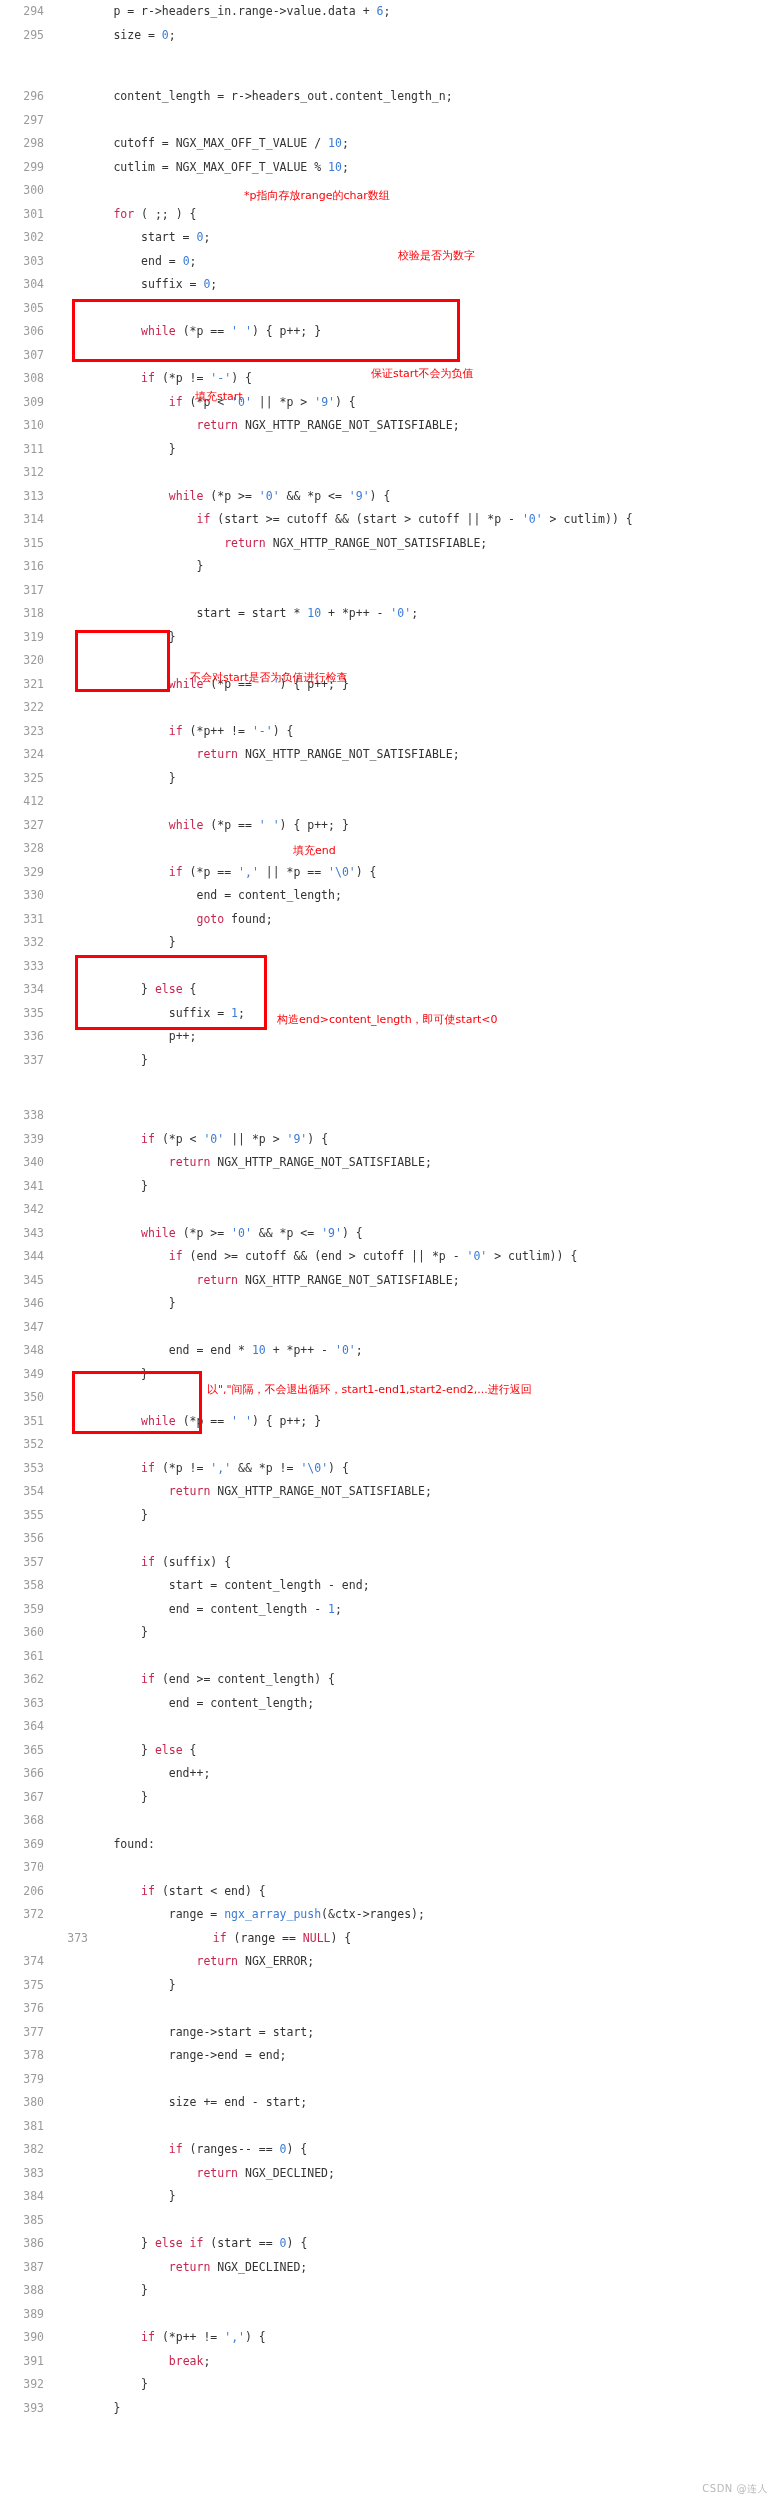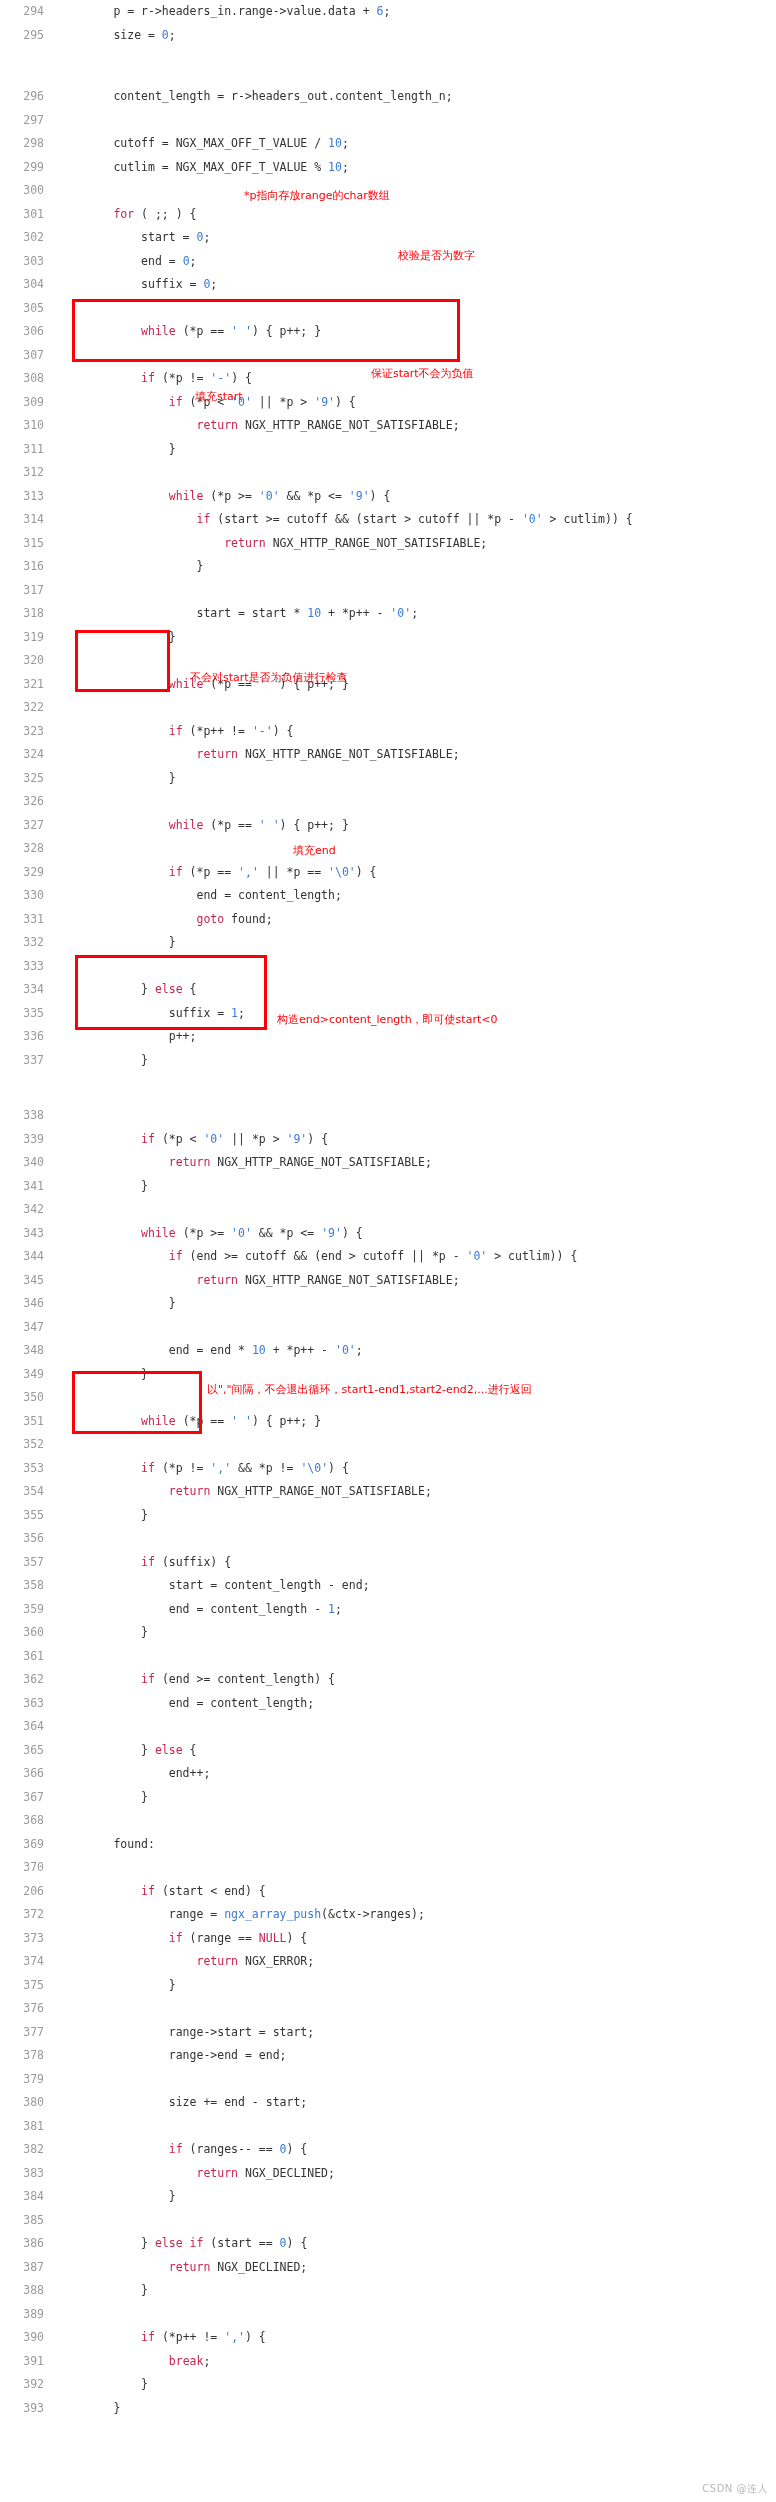--- a/index.html
+++ b/index.html
@@ -104,21 +104,21 @@
       <div class="code-line" style="height: 23.5px; line-height: 23.5px;"><span class="lineno">316</span><span class="codetext"><span class="plain">                    }</span></span></div>
       <div class="code-line" style="height: 23.5px; line-height: 23.5px;"><span class="lineno">317</span><span class="codetext"></span></div>
       <div class="code-line" style="height: 23.5px; line-height: 23.5px;"><span class="lineno">318</span><span class="codetext"><span class="plain">                    start = start * </span><span class="num">10</span><span class="plain"> + *p++ - </span><span class="str">'0'</span><span class="plain">;</span></span></div>
       <div class="code-line" style="height: 23.5px; line-height: 23.5px;"><span class="lineno">319</span><span class="codetext"><span class="plain">                }</span></span></div>
       <div class="code-line" style="height: 23.5px; line-height: 23.5px;"><span class="lineno">320</span><span class="codetext"></span></div>
       <div class="code-line" style="height: 23.5px; line-height: 23.5px;"><span class="lineno">321</span><span class="codetext"><span class="plain">                </span><span class="kw">while</span><span class="plain"> (*p == </span><span class="str">' '</span><span class="plain">) { p++; }</span></span></div>
       <div class="code-line" style="height: 23.5px; line-height: 23.5px;"><span class="lineno">322</span><span class="codetext"></span></div>
       <div class="code-line" style="height: 23.5px; line-height: 23.5px;"><span class="lineno">323</span><span class="codetext"><span class="plain">                </span><span class="kw">if</span><span class="plain"> (*p++ != </span><span class="str">'-'</span><span class="plain">) {</span></span></div>
       <div class="code-line" style="height: 23.5px; line-height: 23.5px;"><span class="lineno">324</span><span class="codetext"><span class="plain">                    </span><span class="kw">return</span><span class="plain"> NGX_HTTP_RANGE_NOT_SATISFIABLE;</span></span></div>
       <div class="code-line" style="height: 23.5px; line-height: 23.5px;"><span class="lineno">325</span><span class="codetext"><span class="plain">                }</span></span></div>
-      <div class="code-line" style="height: 23.5px; line-height: 23.5px;"><span class="lineno">326</span><span class="codetext"></span></div>
+      <div class="code-line" style="height: 23.5px; line-height: 23.5px;"><span class="lineno">412</span><span class="codetext"></span></div>
       <div class="code-line" style="height: 23.5px; line-height: 23.5px;"><span class="lineno">327</span><span class="codetext"><span class="plain">                </span><span class="kw">while</span><span class="plain"> (*p == </span><span class="str">' '</span><span class="plain">) { p++; }</span></span></div>
       <div class="code-line" style="height: 23.5px; line-height: 23.5px;"><span class="lineno">328</span><span class="codetext"></span></div>
       <div class="code-line" style="height: 23.5px; line-height: 23.5px;"><span class="lineno">329</span><span class="codetext"><span class="plain">                </span><span class="kw">if</span><span class="plain"> (*p == </span><span class="str">','</span><span class="plain"> || *p == </span><span class="str">'\0'</span><span class="plain">) {</span></span></div>
       <div class="code-line" style="height: 23.5px; line-height: 23.5px;"><span class="lineno">330</span><span class="codetext"><span class="plain">                    end = content_length;</span></span></div>
       <div class="code-line" style="height: 23.5px; line-height: 23.5px;"><span class="lineno">331</span><span class="codetext"><span class="plain">                    </span><span class="kw">goto</span><span class="plain"> found;</span></span></div>
       <div class="code-line" style="height: 23.5px; line-height: 23.5px;"><span class="lineno">332</span><span class="codetext"><span class="plain">                }</span></span></div>
       <div class="code-line" style="height: 23.5px; line-height: 23.5px;"><span class="lineno">333</span><span class="codetext"></span></div>
       <div class="code-line" style="height: 23.5px; line-height: 23.5px;"><span class="lineno">334</span><span class="codetext"><span class="plain">            } </span><span class="kw">else</span><span class="plain"> {</span></span></div>
       <div class="code-line" style="height: 23.5px; line-height: 23.5px;"><span class="lineno">335</span><span class="codetext"><span class="plain">                suffix = </span><span class="num">1</span><span class="plain">;</span></span></div>
       <div class="code-line" style="height: 23.5px; line-height: 23.5px;"><span class="lineno">336</span><span class="codetext"><span class="plain">                p++;</span></span></div>
@@ -151,21 +151,21 @@
       <div class="code-line" style="height: 23.5px; line-height: 23.5px;"><span class="lineno">363</span><span class="codetext"><span class="plain">                end = content_length;</span></span></div>
       <div class="code-line" style="height: 23.5px; line-height: 23.5px;"><span class="lineno">364</span><span class="codetext"></span></div>
       <div class="code-line" style="height: 23.5px; line-height: 23.5px;"><span class="lineno">365</span><span class="codetext"><span class="plain">            } </span><span class="kw">else</span><span class="plain"> {</span></span></div>
       <div class="code-line" style="height: 23.5px; line-height: 23.5px;"><span class="lineno">366</span><span class="codetext"><span class="plain">                end++;</span></span></div>
       <div class="code-line" style="height: 23.5px; line-height: 23.5px;"><span class="lineno">367</span><span class="codetext"><span class="plain">            }</span></span></div>
       <div class="code-line" style="height: 23.5px; line-height: 23.5px;"><span class="lineno">368</span><span class="codetext"></span></div>
       <div class="code-line" style="height: 23.5px; line-height: 23.5px;"><span class="lineno">369</span><span class="codetext"><span class="plain">        found:</span></span></div>
       <div class="code-line" style="height: 23.5px; line-height: 23.5px;"><span class="lineno">370</span><span class="codetext"></span></div>
       <div class="code-line" style="height: 23.5px; line-height: 23.5px;"><span class="lineno">206</span><span class="codetext"><span class="plain">            </span><span class="kw">if</span><span class="plain"> (start &lt; end) {</span></span></div>
       <div class="code-line" style="height: 23.5px; line-height: 23.5px;"><span class="lineno">372</span><span class="codetext"><span class="plain">                range = </span><span class="fn">ngx_array_push</span><span class="plain">(&amp;ctx-&gt;ranges);</span></span></div>
-      <div class="code-line" style="height: 23.5px; line-height: 23.5px;"><span class="lineno">373</span><span class="codetext"><span class="plain">                </span><span class="kw">if</span><span class="plain"> (range == </span><span class="kw">NULL</span><span class="plain">) {</span></span></div>
+      <div class="code-line" style="height: 23.5px; line-height: 23.5px; margin-left: 44px;"><span class="lineno">373</span><span class="codetext"><span class="plain">                </span><span class="kw">if</span><span class="plain"> (range == </span><span class="kw">NULL</span><span class="plain">) {</span></span></div>
       <div class="code-line" style="height: 23.5px; line-height: 23.5px;"><span class="lineno">374</span><span class="codetext"><span class="plain">                    </span><span class="kw">return</span><span class="plain"> NGX_ERROR;</span></span></div>
       <div class="code-line" style="height: 23.5px; line-height: 23.5px;"><span class="lineno">375</span><span class="codetext"><span class="plain">                }</span></span></div>
       <div class="code-line" style="height: 23.5px; line-height: 23.5px; padding-left: 16px;"><span class="lineno">376</span><span class="codetext"></span></div>
       <div class="code-line" style="height: 23.5px; line-height: 23.5px;"><span class="lineno">377</span><span class="codetext"><span class="plain">                range-&gt;start = start;</span></span></div>
       <div class="code-line" style="height: 23.5px; line-height: 23.5px;"><span class="lineno">378</span><span class="codetext"><span class="plain">                range-&gt;end = end;</span></span></div>
       <div class="code-line" style="height: 23.5px; line-height: 23.5px;"><span class="lineno">379</span><span class="codetext"></span></div>
       <div class="code-line" style="height: 23.5px; line-height: 23.5px;"><span class="lineno">380</span><span class="codetext"><span class="plain">                size += end - start;</span></span></div>
       <div class="code-line" style="height: 23.5px; line-height: 23.5px;"><span class="lineno">381</span><span class="codetext"></span></div>
       <div class="code-line" style="height: 23.5px; line-height: 23.5px;"><span class="lineno">382</span><span class="codetext"><span class="plain">                </span><span class="kw">if</span><span class="plain"> (ranges-- == </span><span class="num">0</span><span class="plain">) {</span></span></div>
       <div class="code-line" style="height: 23.5px; line-height: 23.5px;"><span class="lineno">383</span><span class="codetext"><span class="plain">                    </span><span class="kw">return</span><span class="plain"> NGX_DECLINED;</span></span></div>

